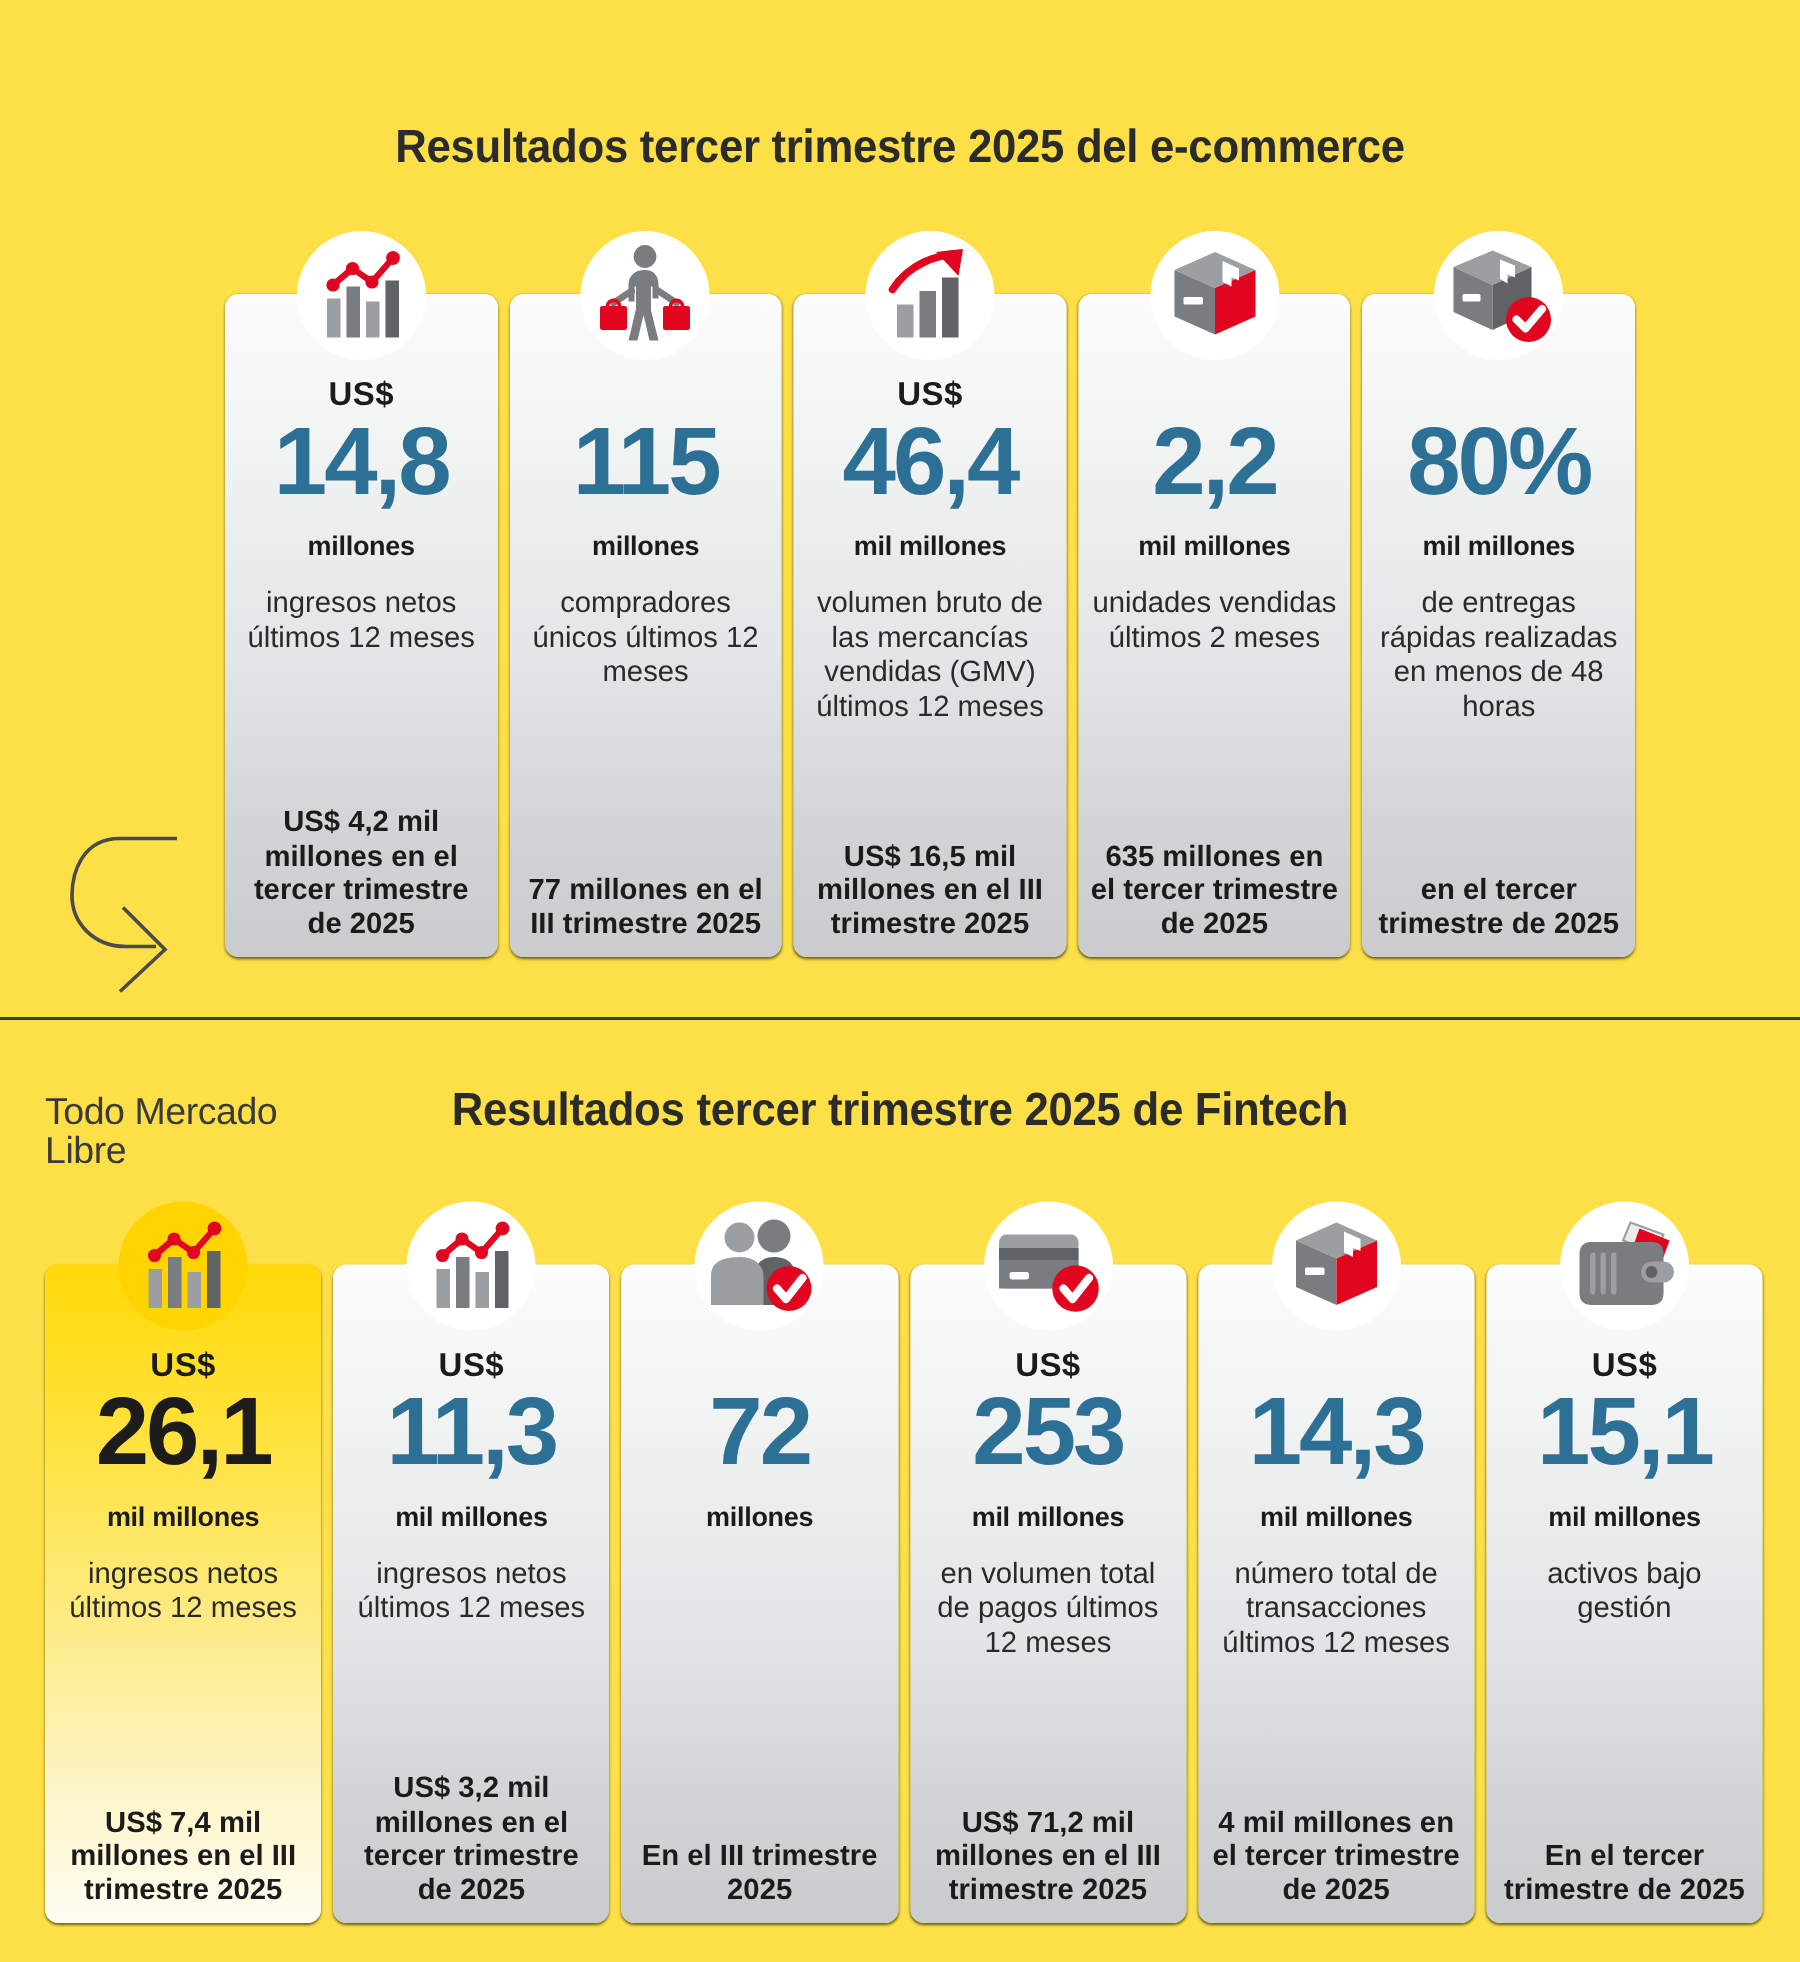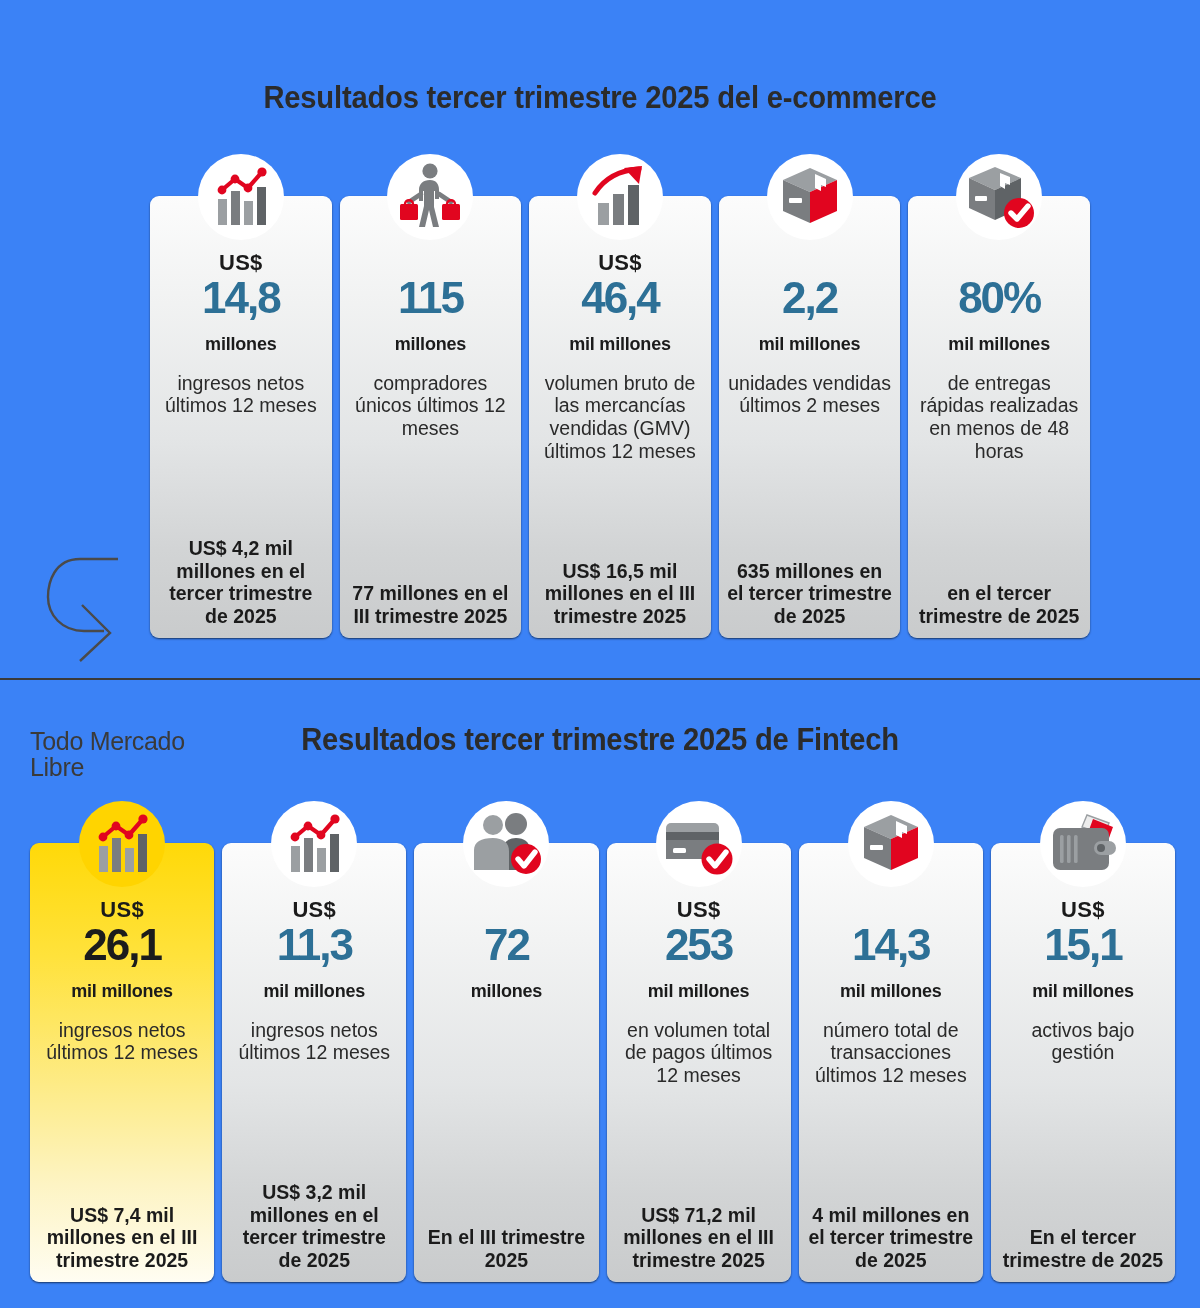--- a/index.html
+++ b/index.html
@@ -3,21 +3,21 @@
 <meta charset="utf-8">
 <title>Resultados tercer trimestre 2025</title>
 <style>
   * { margin:0; padding:0; box-sizing:border-box; }
   html,body { background:#000; }
   body {
     width:1200px; height:1308px;
     font-family:"Liberation Sans", sans-serif;
     overflow:hidden; position:relative;
   }
-  .page { width:1200px; height:1308px; position:relative; background:#3b82f6; }
+  .page { width:1200px; height:1308px; position:relative; background:#fde047; }
 
   
   .section-title {
     position:absolute;
     width:100%;
     text-align:center;
     color:#2b2b2b;
     font-weight:bold;
     font-size:31px;
     letter-spacing:-0.2px;
@@ -69,21 +69,21 @@
   .icon-badge svg { display:block; }
 
   
   .currency {
     font-size:22px; font-weight:bold; color:#1b1b1b;
     line-height:1; margin-bottom:2px; letter-spacing:.3px;
     min-height:22px;
   }
   .currency.empty { visibility:hidden; }
   .bignum {
-    font-size:44px; font-weight:bold; color:#2d7096;
+    font-size:64px; font-weight:bold; color:#2d7096;
     line-height:.98; letter-spacing:-2px;
   }
   .card.highlight .bignum { color:#1c1c1c; }
   .unit {
     font-size:18px; font-weight:bold; color:#1b1b1b;
     line-height:1.08; margin-top:16px; letter-spacing:-.2px;
   }
   .desc {
     font-size:19.5px; color:#2a2a2a; line-height:1.17;
     margin-top:17px; font-weight:normal;

